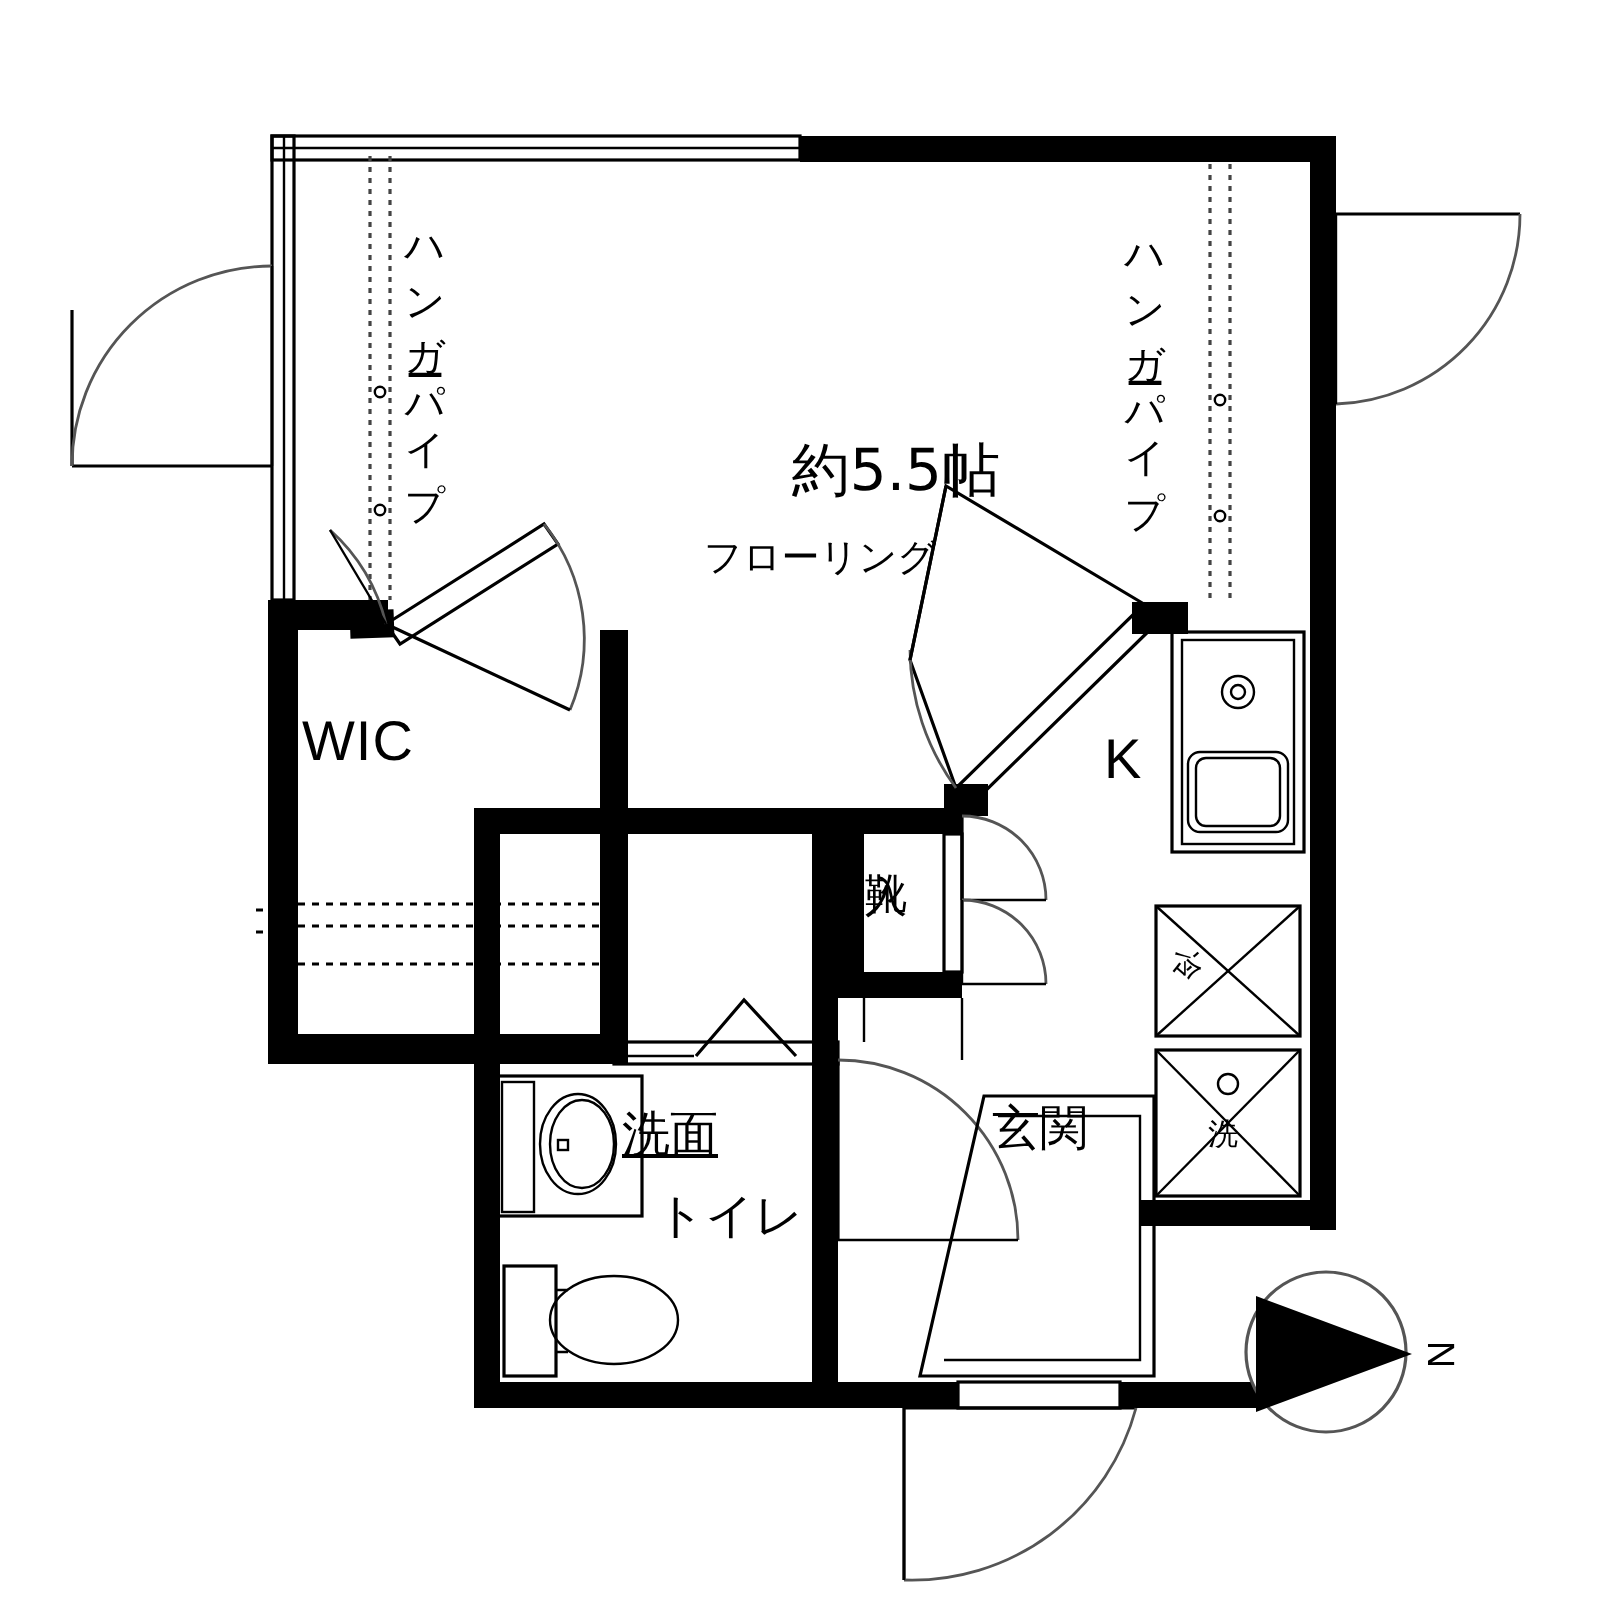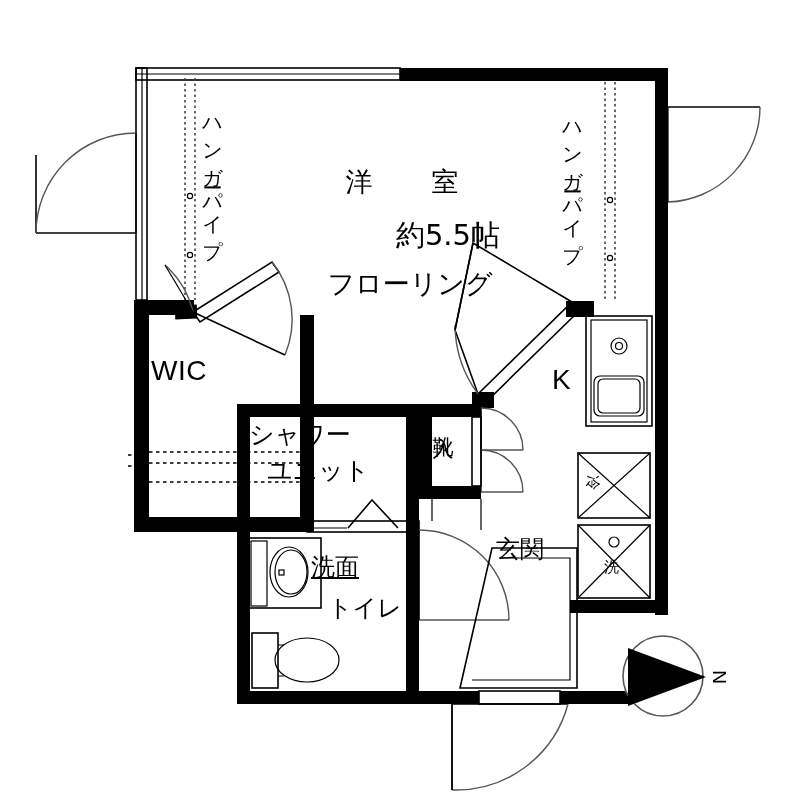--- a/index.html
+++ b/index.html
@@ -37,21 +37,21 @@
     writing-mode: vertical-rl;
     text-orientation: upright;
     line-height: 1.0;
   }
   .lbl-center { text-align: center; }
   .room-title {
     font-size: 27px;
     letter-spacing: 16px;
   }
   .room-size { font-size: 29px; }
-  .room-floor { font-size: 27px; }
+  .room-floor { font-size: 19px; }
   .sub-lg { font-size: 25px; }
   .sub-md { font-size: 24px; }
   .sub-sm { font-size: 21px; }
   .wic-lbl {
     font-size: 28px;
     font-family: "Liberation Sans", sans-serif;
     letter-spacing: 0.5px;
   }
   .k-lbl {
     font-size: 28px;
@@ -256,45 +256,42 @@
       <line class="thinner" x1="432" y1="499" x2="432" y2="521"></line>
       <line class="thinner" x1="481" y1="499" x2="481" y2="530"></line>
     </g>
 
     <g>
       <circle cx="663" cy="676" r="40" fill="#fff" stroke="#555" stroke-width="1.6"></circle>
       <path d="M628 648 L628 706 L706 677 Z" fill="#000"></path>
     </g>
   </svg>
 
-  <div class="lbl room-title lbl-center" style="left:330px; top:166px; width:160px;">洋　室</div>
 
   <div class="lbl room-size lbl-center" style="left:320px; top:218px; width:180px;text-align:right;">約5.5帖</div>
 
   <div class="lbl room-floor lbl-center" style="left:285px; top:268px; width:250px;">フローリング</div>
 
   <div class="lbl hanger-lbl lbl-vert" style="left:203px; top:106px;">ハンガーパイプ</div>
 
   <div class="lbl hanger-lbl lbl-vert" style="left:563px; top:110px;">ハンガーパイプ</div>
 
   <div class="lbl wic-lbl" style="left:151px; top:354px;">WIC</div>
 
-  <div class="lbl sub-lg" style="left:249px; top:420px;">シャワー</div>
-
-  <div class="lbl sub-lg" style="left:267px; top:456px;">ユニット</div>
+
 
   <div class="lbl sub-md" style="left:311px; top:553px;text-decoration:underline;">洗面</div>
 
   <div class="lbl sub-md" style="left:328px; top:594px;">トイレ</div>
 
   <div class="lbl k-lbl" style="left:552px; top:363px;">K</div>
 
   <div class="lbl sub-sm lbl-vert" style="left:432px; top:420px;">靴入</div>
 
-  <div class="lbl sub-md" style="left:496px; top:537px;font-family:Liberation Mono, monospace;">玄関</div>
+  <div class="lbl sub-md" style="left:496px; top:550px;">玄関</div>
 
   <div class="lbl appl-lbl" style="left:585px; top:474px; transform: rotate(90deg);">冷</div>
 
   <div class="lbl appl-lbl" style="left:604px; top:559px;">洗</div>
 
   <div class="lbl compass-n" style="left:712px; top:666px;">N</div>
 
 </div>
 
 </body></html>

